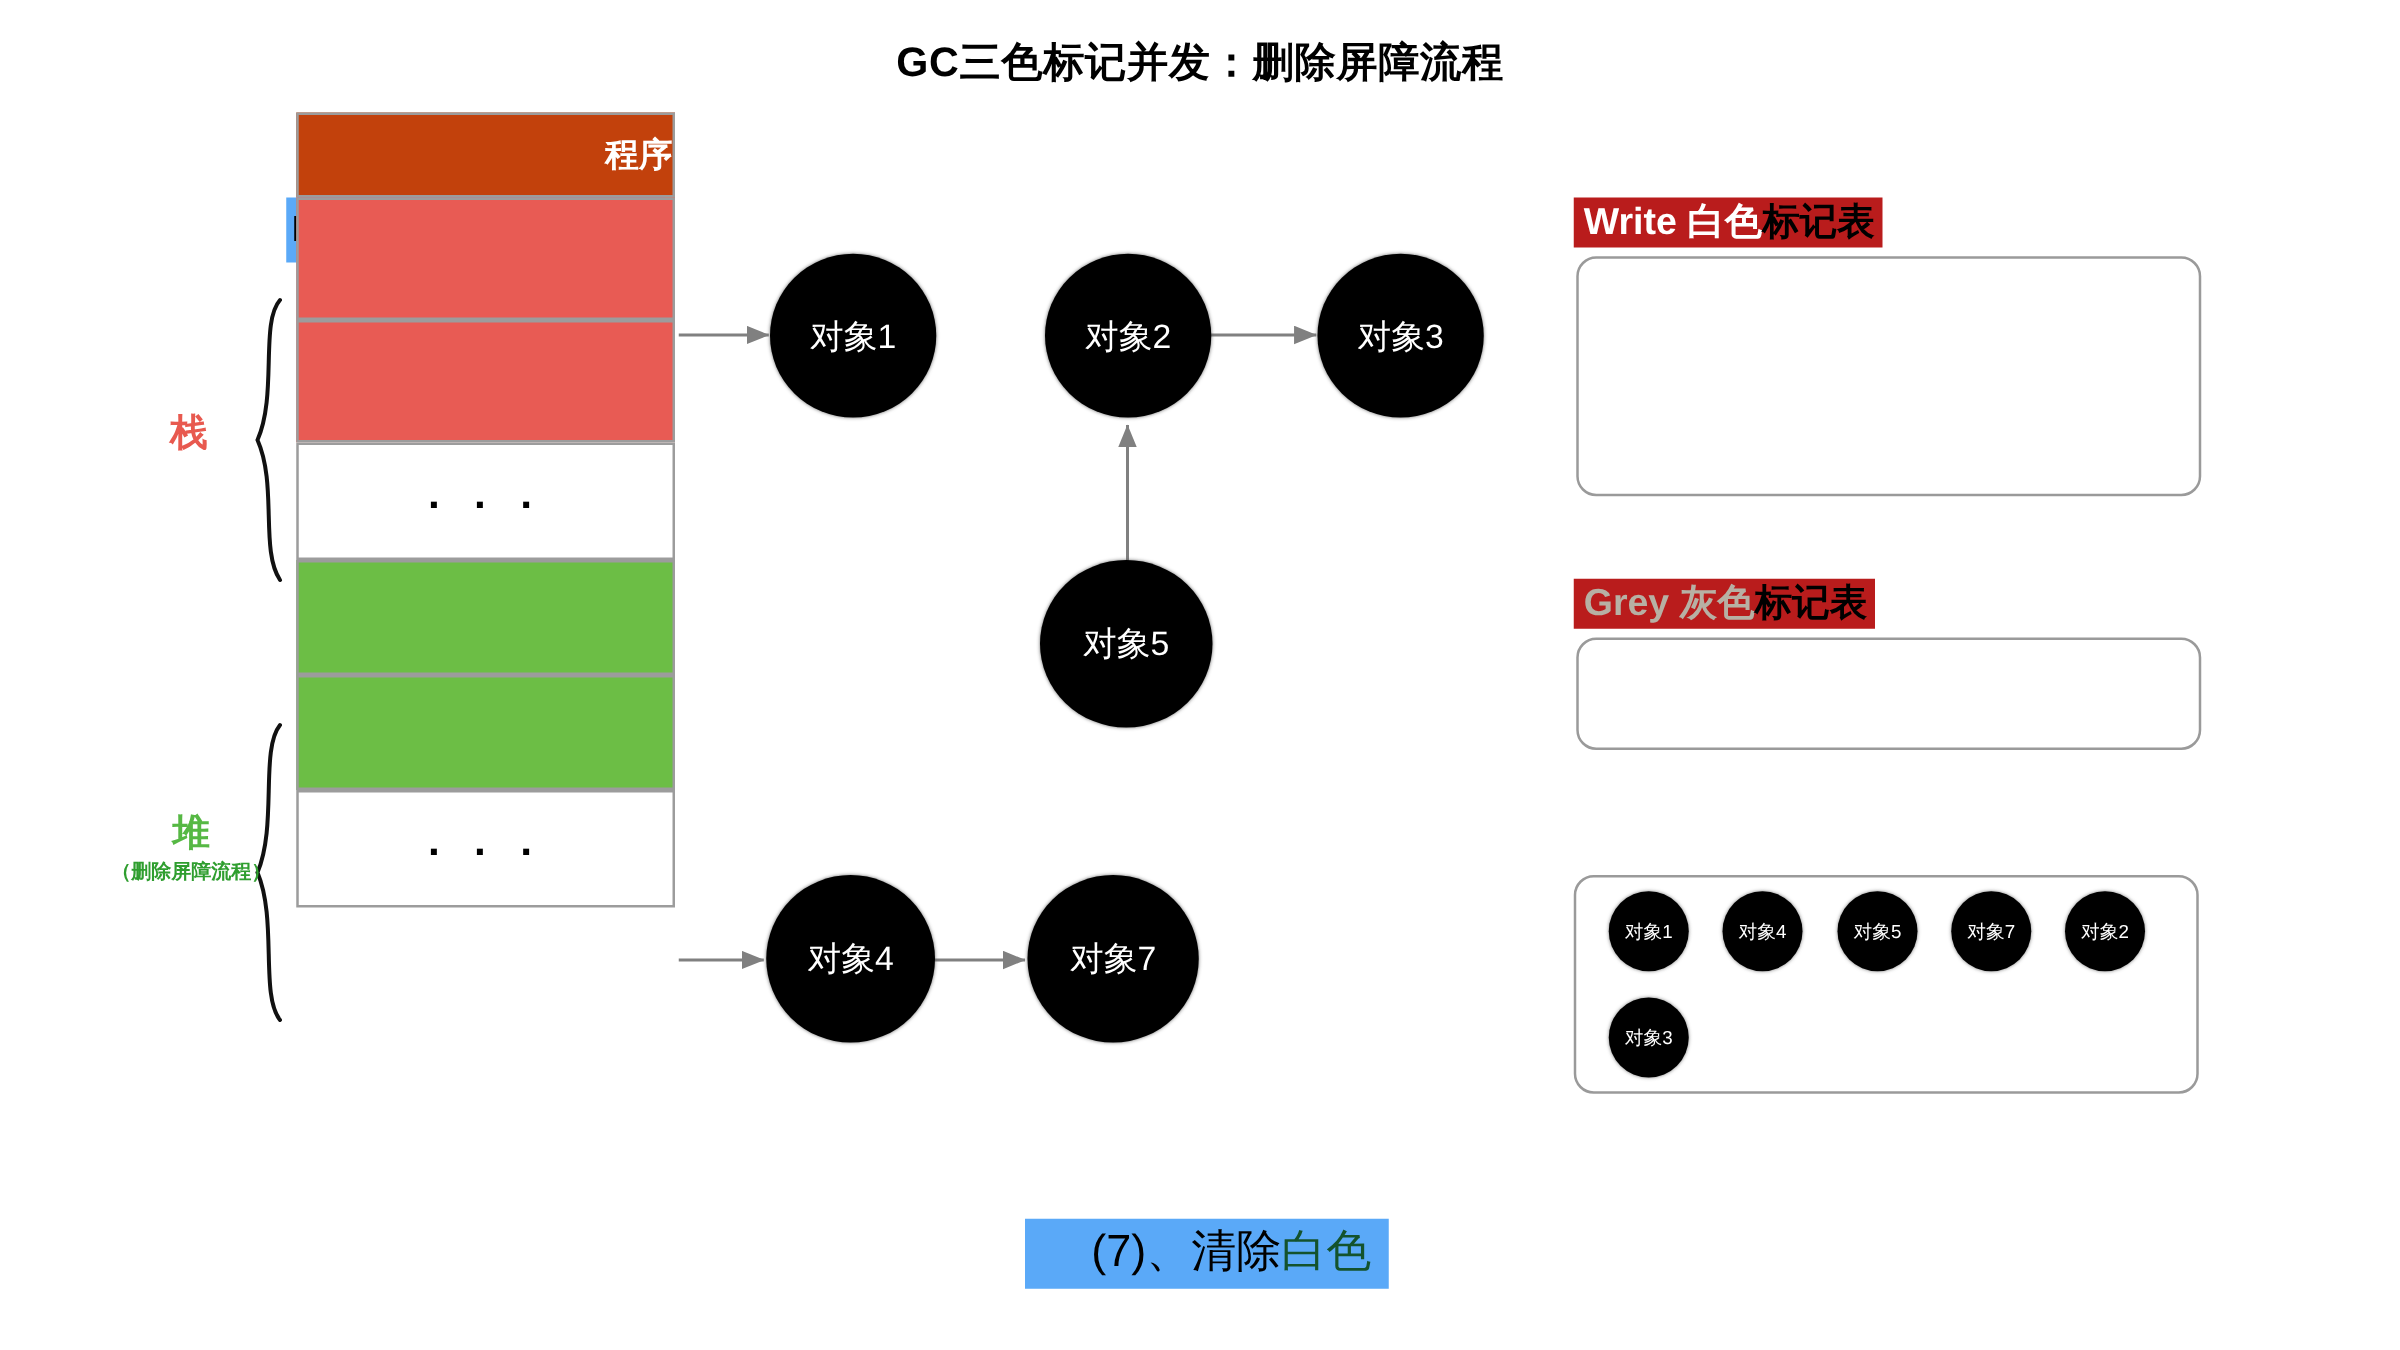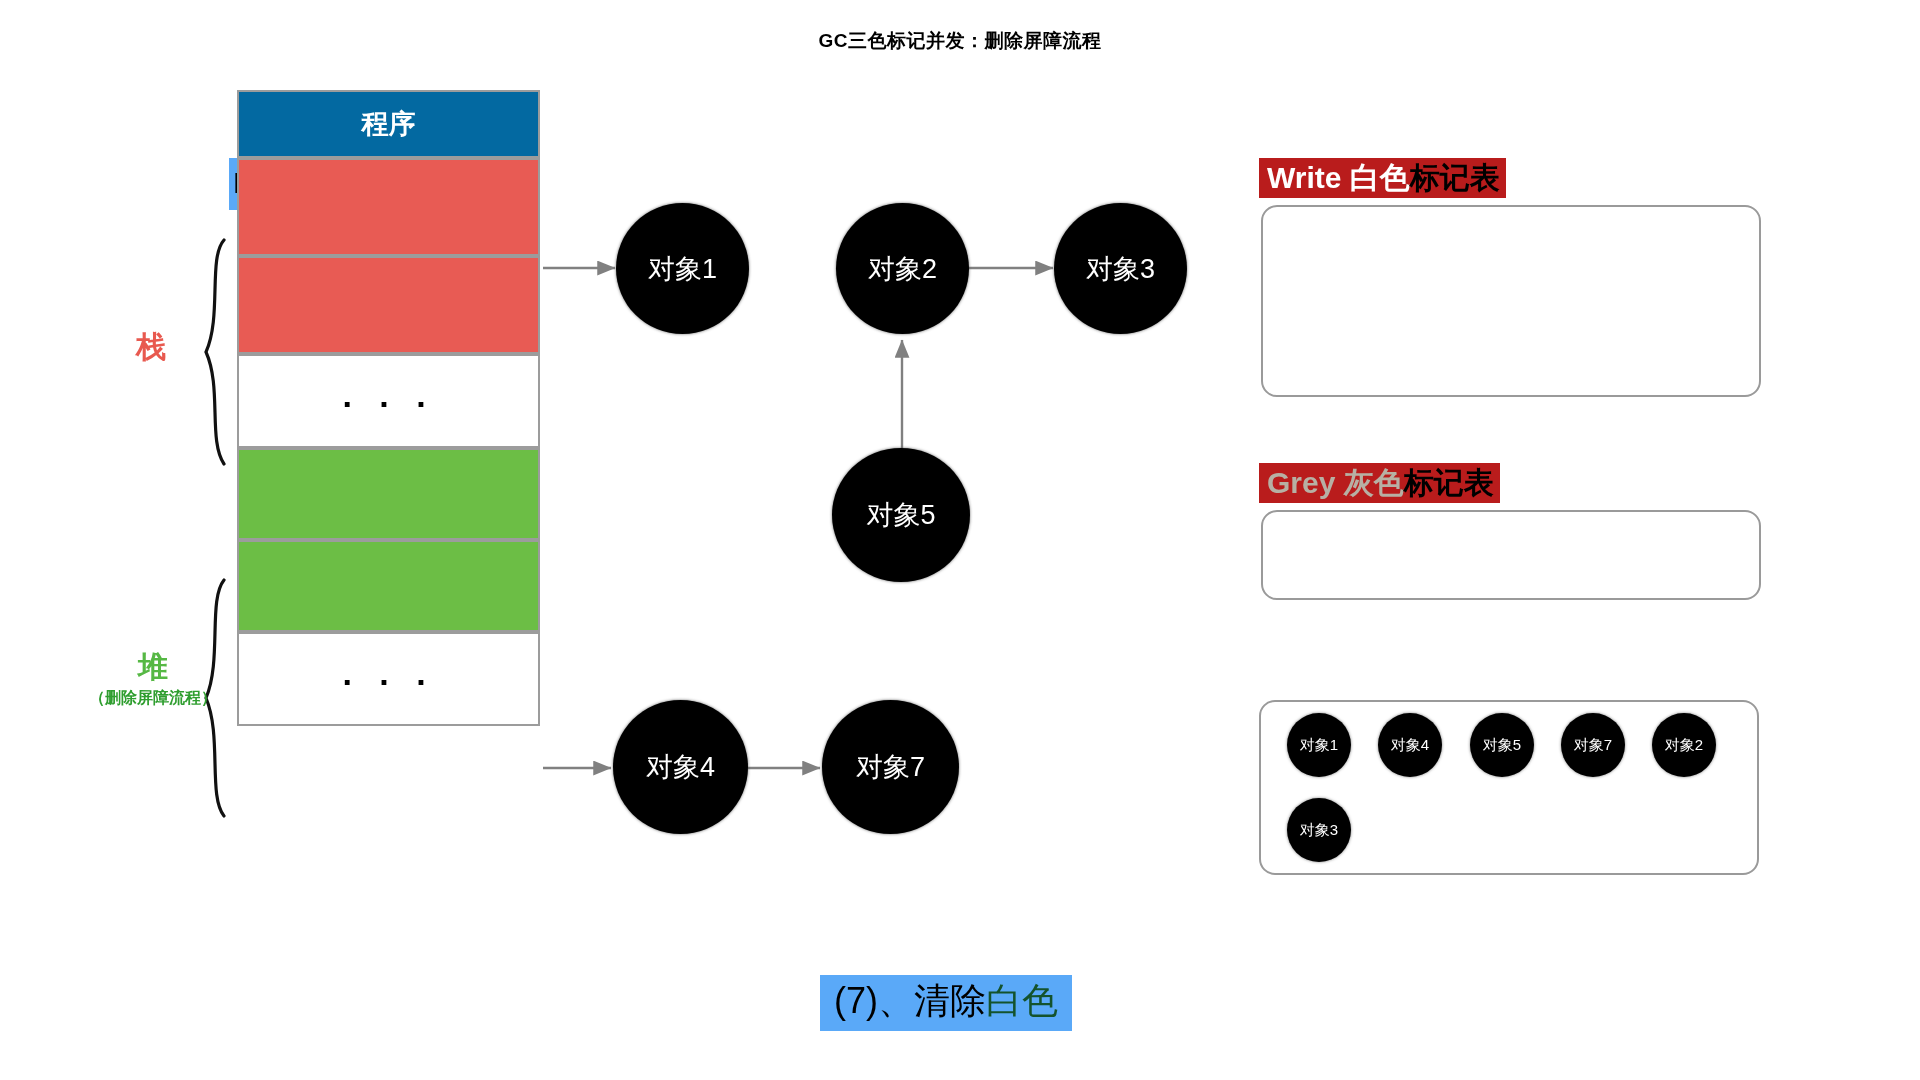--- a/index.html
+++ b/index.html
@@ -22,21 +22,21 @@
     height: 1080px;
   }
 
   
   #diagram-title {
     position: absolute;
     left: 0;
     top: 28px;
     width: 1920px;
     text-align: center;
-    font-size: 19px;
+    font-size: 33px;
     font-weight: bold;
     color: #000000;
     letter-spacing: 0.5px;
   }
 
   
   .mem-col {
     position: absolute;
     left: 237px;
     top: 90px;
@@ -44,22 +44,22 @@
   }
   .mem-block {
     box-sizing: border-box;
     border: 2px solid #9c9c9c;
     display: flex;
     align-items: center;
     position: relative;
   }
   .blk-program {
     height: 68px;
-    background: #0369a1;
-    justify-content: center;
+    background: #c2410c;
+    justify-content: flex-end;
     color: #ffffff;
     font-size: 27px;
     font-weight: bold;
   }
   .blk-rootset {
     position: absolute;
     left: -8px;
     top: 68px;
     width: 303px;
     height: 52px;
@@ -186,21 +186,21 @@
   #caption {
     position: absolute;
     left: 820px;
     top: 975px;
     background: #5aa9f8;
     padding: 6px 14px 10px 14px;
     font-size: 36px;
     white-space: nowrap;
     line-height: 1.1;
   }
-  #caption .cap-a { color: #000000; }
+  #caption .cap-a { color: #000000; margin-left: 39px; }
   #caption .cap-b { color: #14532d; margin-top: 40px; }
 </style>
 </head>
 <body>
 
 <div class="stage">
 
   <div id="diagram-title">GC三色标记并发：删除屏障流程</div>
 
   <svg id="edges" viewBox="0 0 1920 1080">

